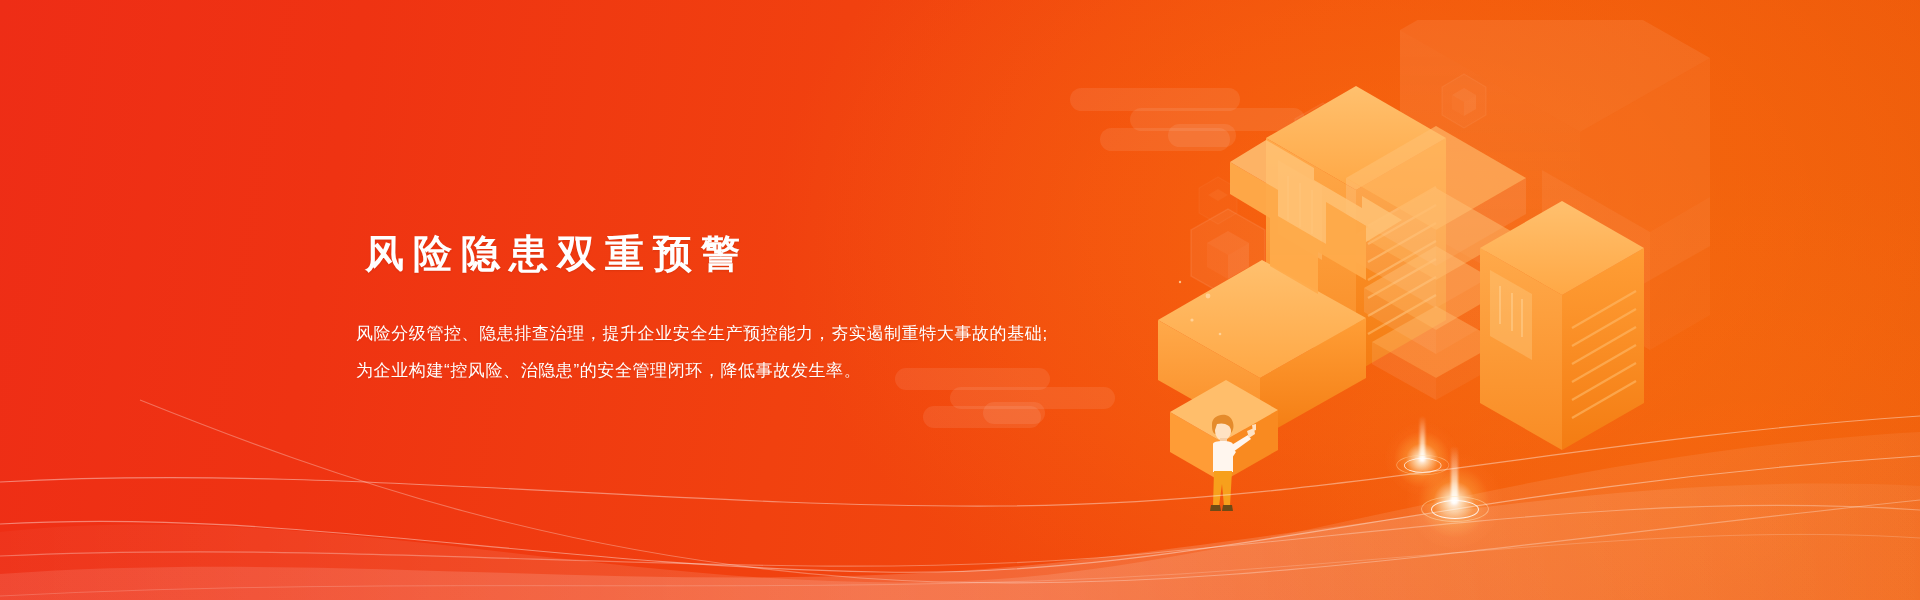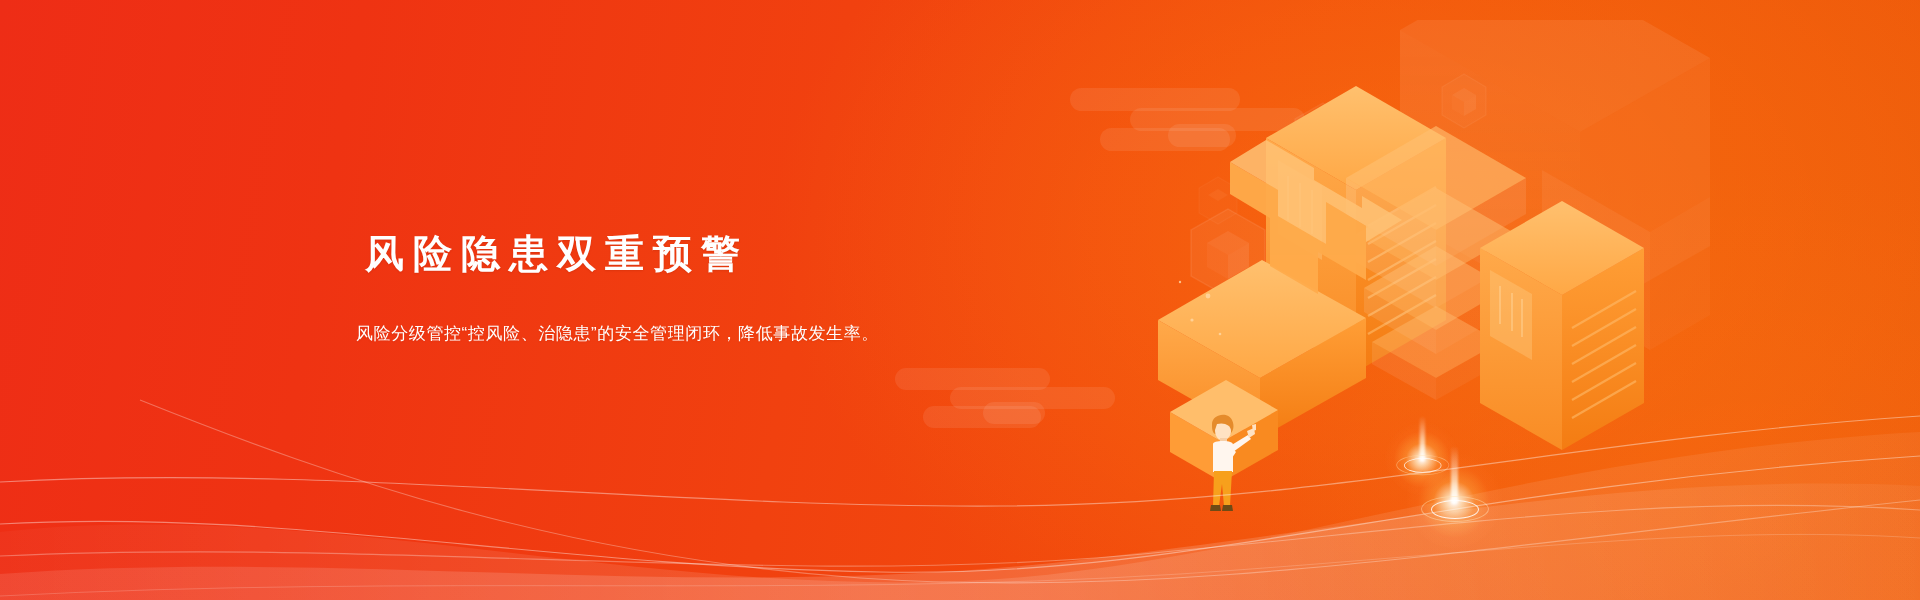--- a/index.html
+++ b/index.html
@@ -374,17 +374,18 @@
       </g>
       <g fill="none" stroke="#ffffff" stroke-opacity="0.18" stroke-width="1">
         <path d="M0 236 C420 214, 800 238, 1180 214 C1480 194, 1700 164, 1920 178"></path>
       </g>
     </svg>
   </div>
 
   <div class="copy">
     <h1 class="headline">风险隐患双重预警</h1>
     <p class="subcopy">
-      <span class="ln">风险分级管控“控风险、治隐患”的安全管理闭环，降低事故发生率。</span>
+      <span class="ln">风险分级管控、隐患排查治理，提升企业安全生产预控能力，夯实遏制重特大事故的基础;</span>
+      <span class="ln">为企业构建“控风险、治隐患”的安全管理闭环，降低事故发生率。</span>
     </p>
   </div>
 
 </div>
 
 </body></html>

